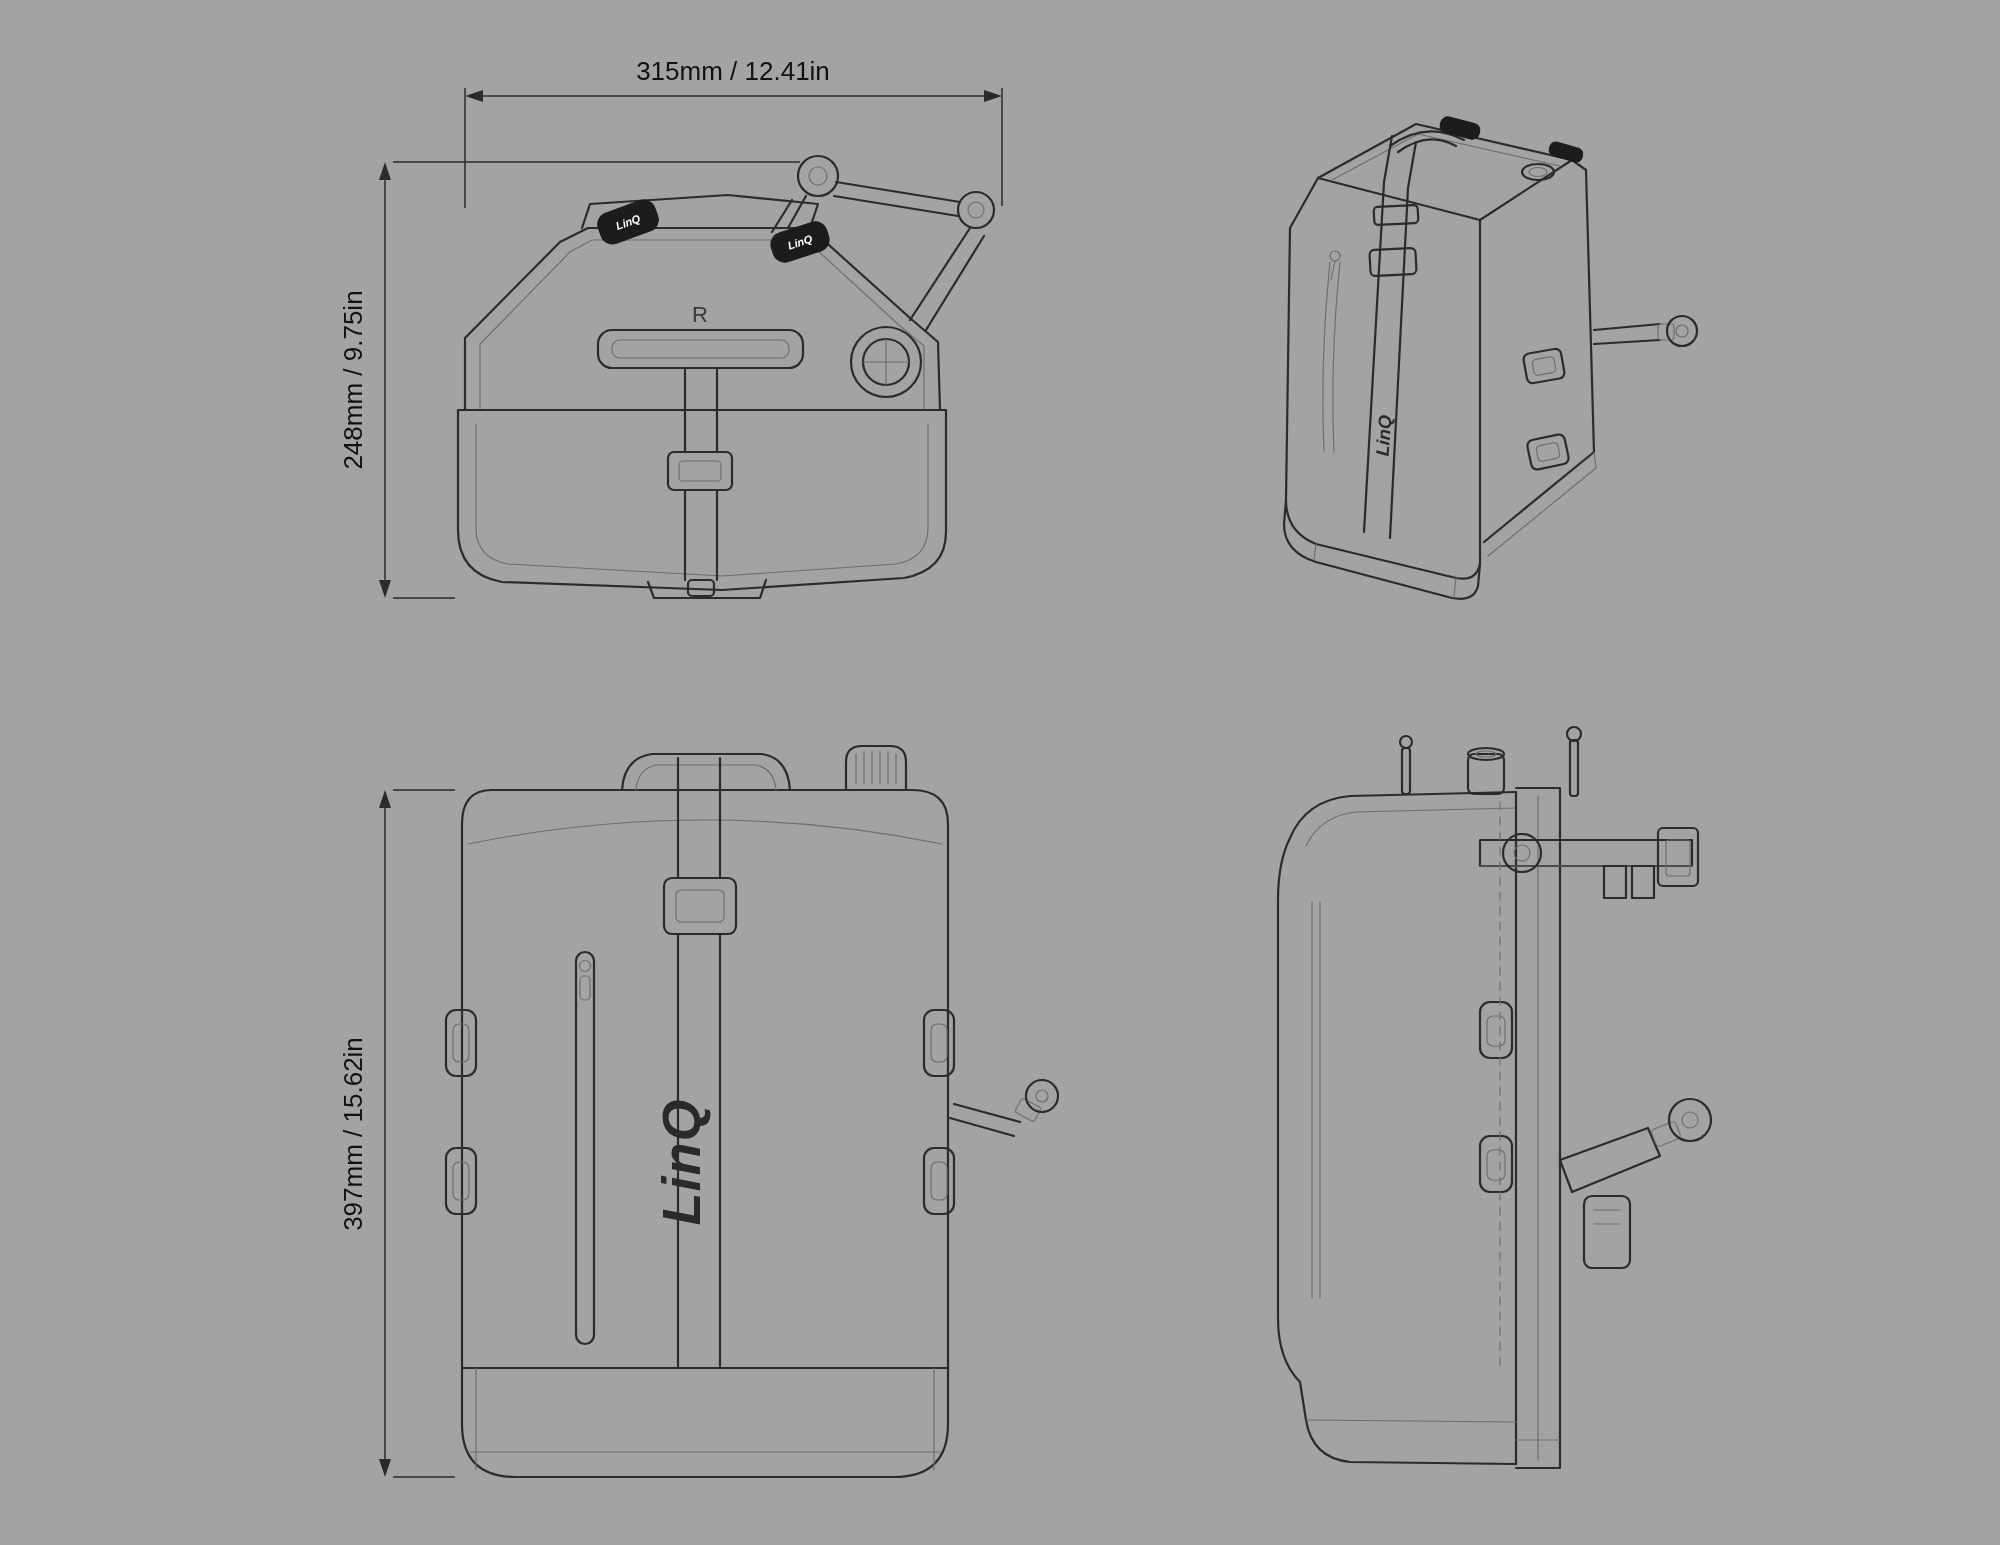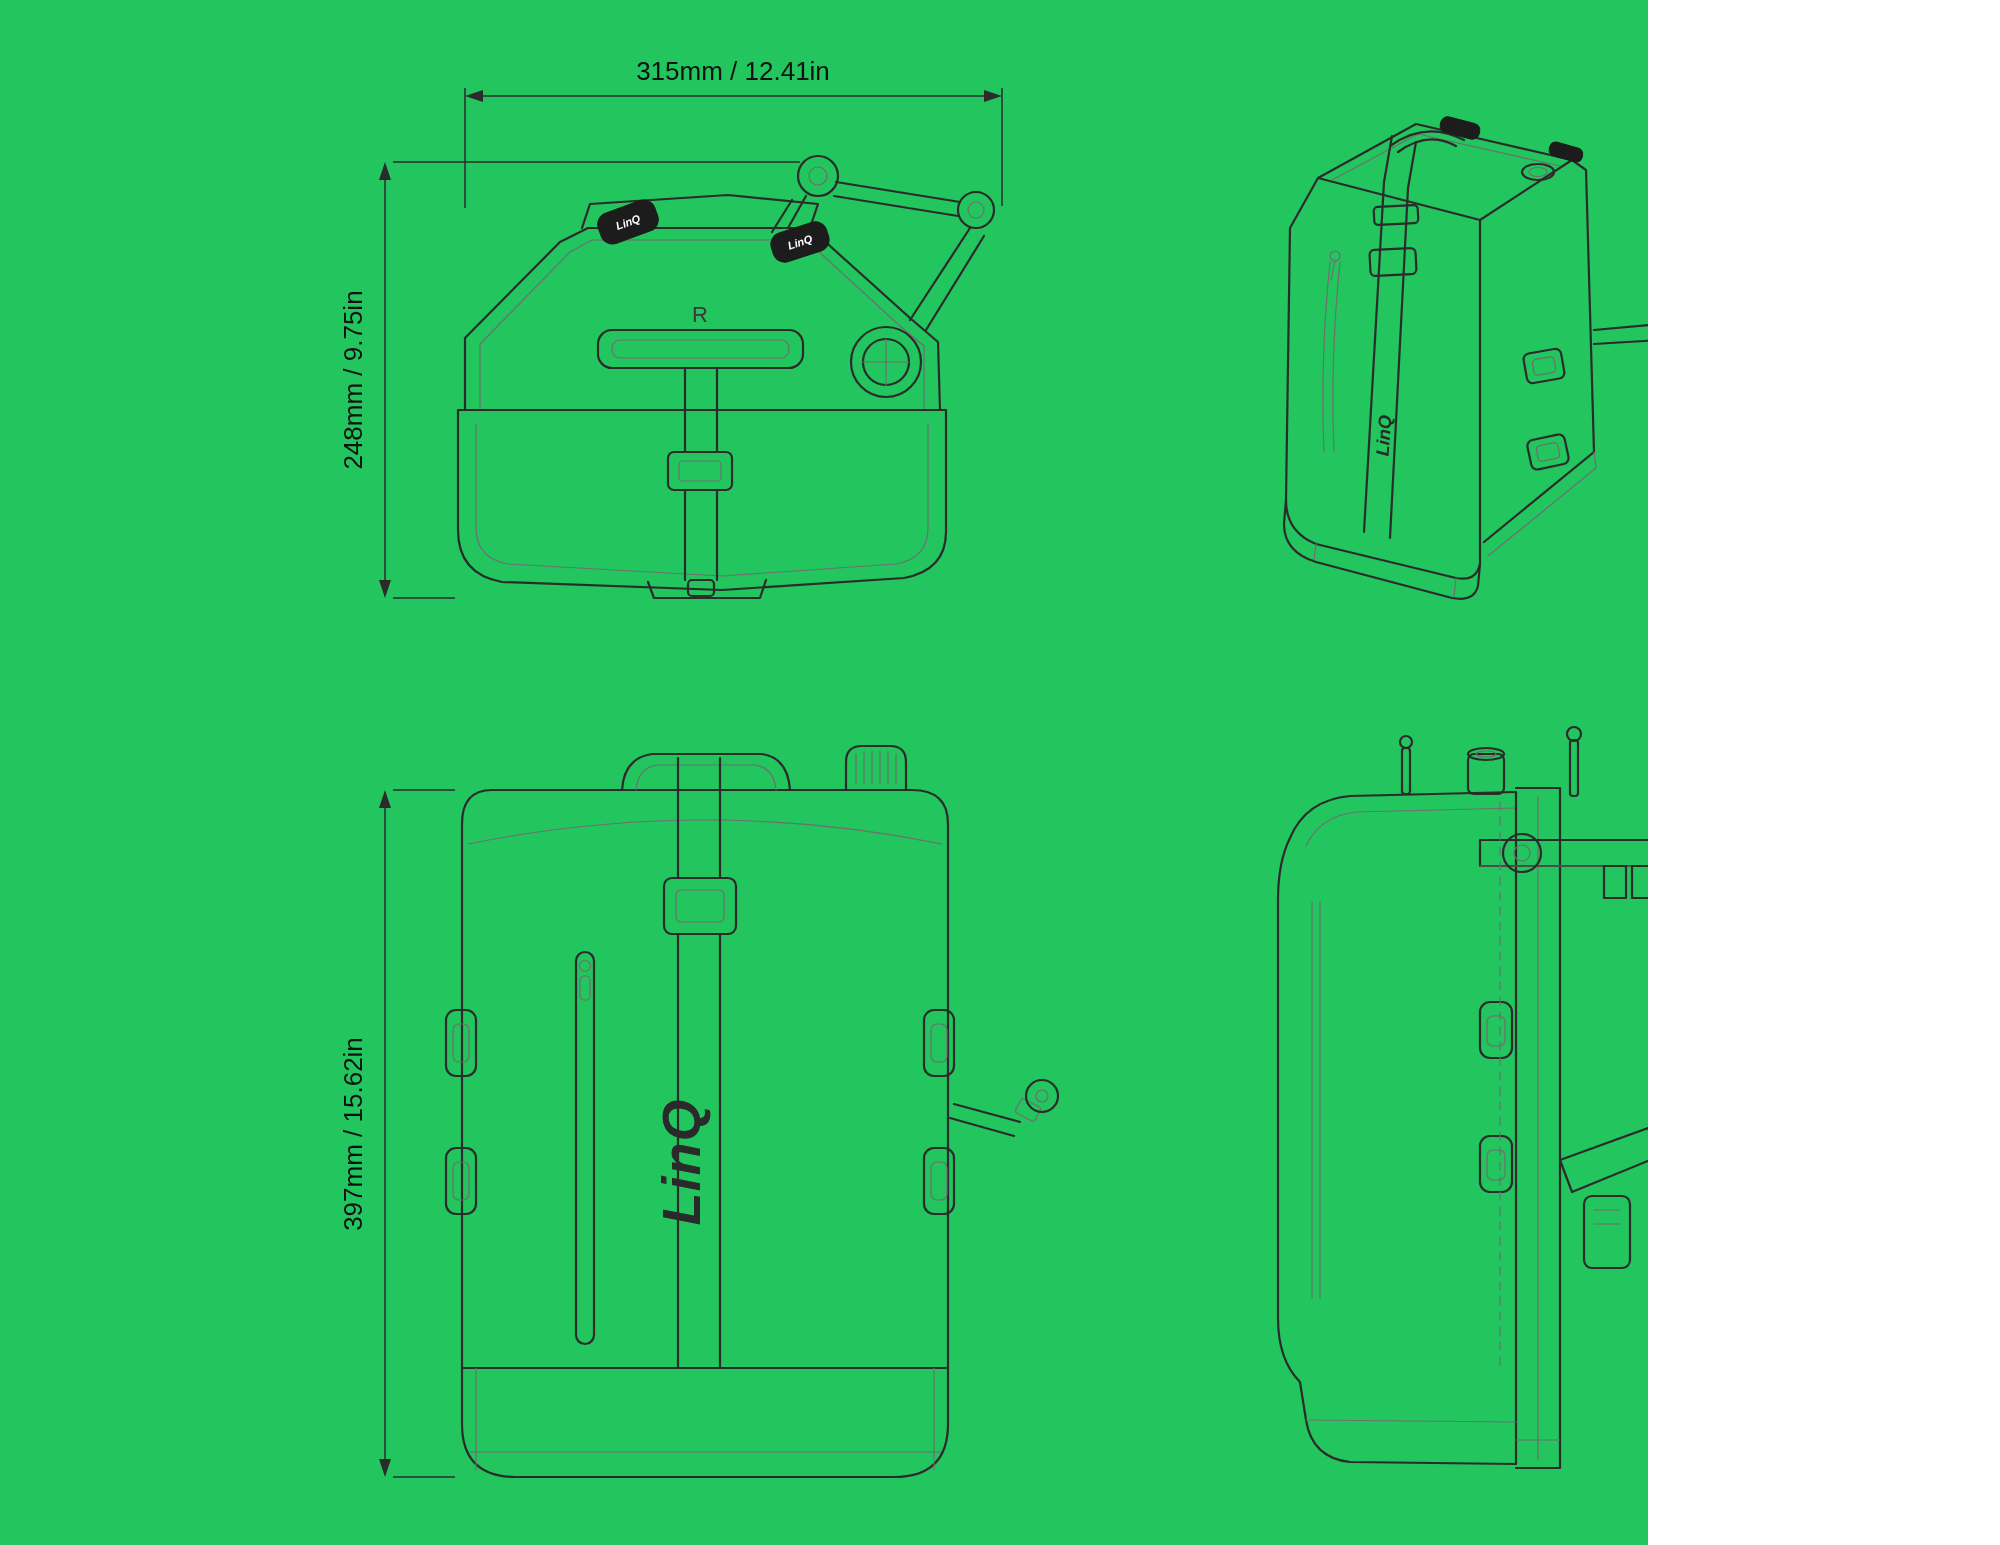--- a/index.html
+++ b/index.html
@@ -1,20 +1,20 @@
 <!DOCTYPE html>
 <html><head>
 <meta charset="utf-8">
 <style>
   html, body { margin: 0; padding: 0; background: #ffffff; }
   .stage {
     position: relative;
-    width: 1648px;
+    width: 2000px;
     height: 1545px;
-    background: #22c55e;
+    background: #a3a3a3;
     font-family: "Liberation Sans", sans-serif;
     overflow: hidden;
   }
   svg { display: block; }
   .ln  { fill: none; stroke: #2b2b2b; stroke-width: 2.2; stroke-linecap: round; stroke-linejoin: round; }
   .lt  { fill: none; stroke: #6f6f6f; stroke-width: 1.2; stroke-linecap: round; stroke-linejoin: round; }
   .dk  { fill: #1c1c1c; stroke: #1c1c1c; stroke-width: 1; }
   .dim { fill: none; stroke: #2b2b2b; stroke-width: 1.5; }
   .arw { fill: #2b2b2b; stroke: none; }
   .dash { stroke-dasharray: 8 7; }

